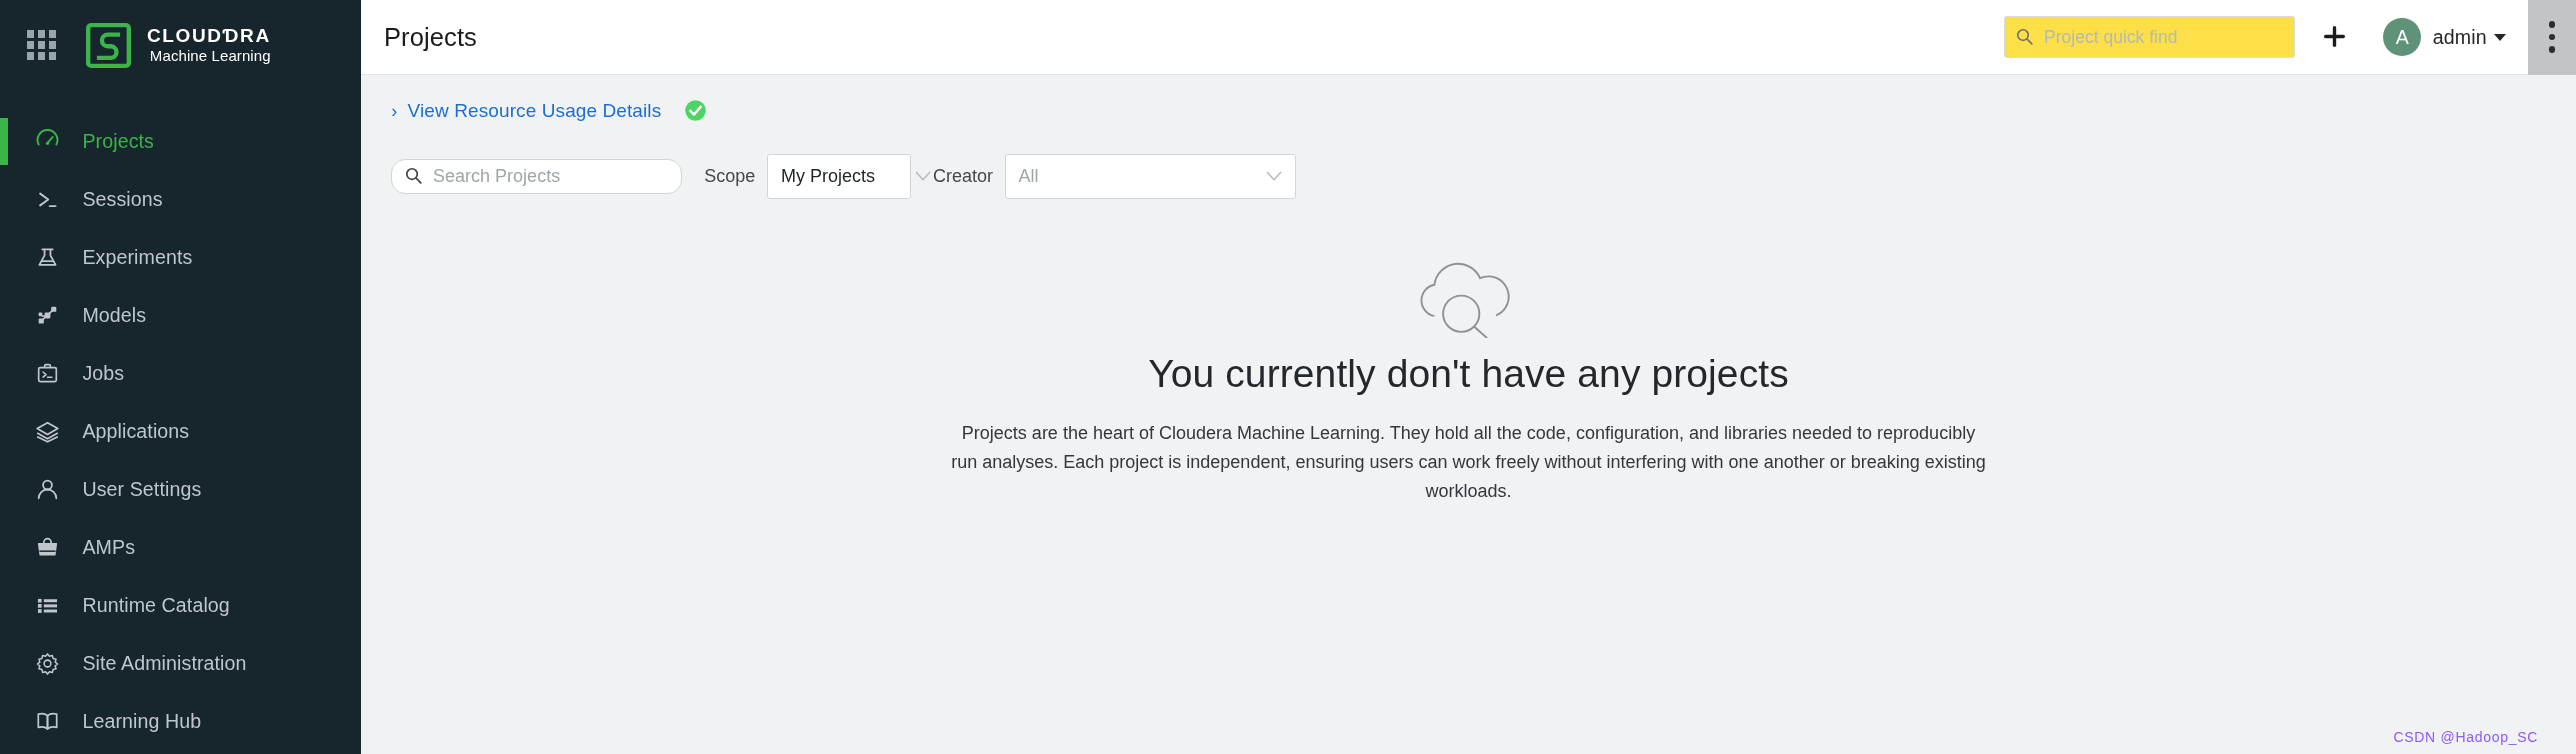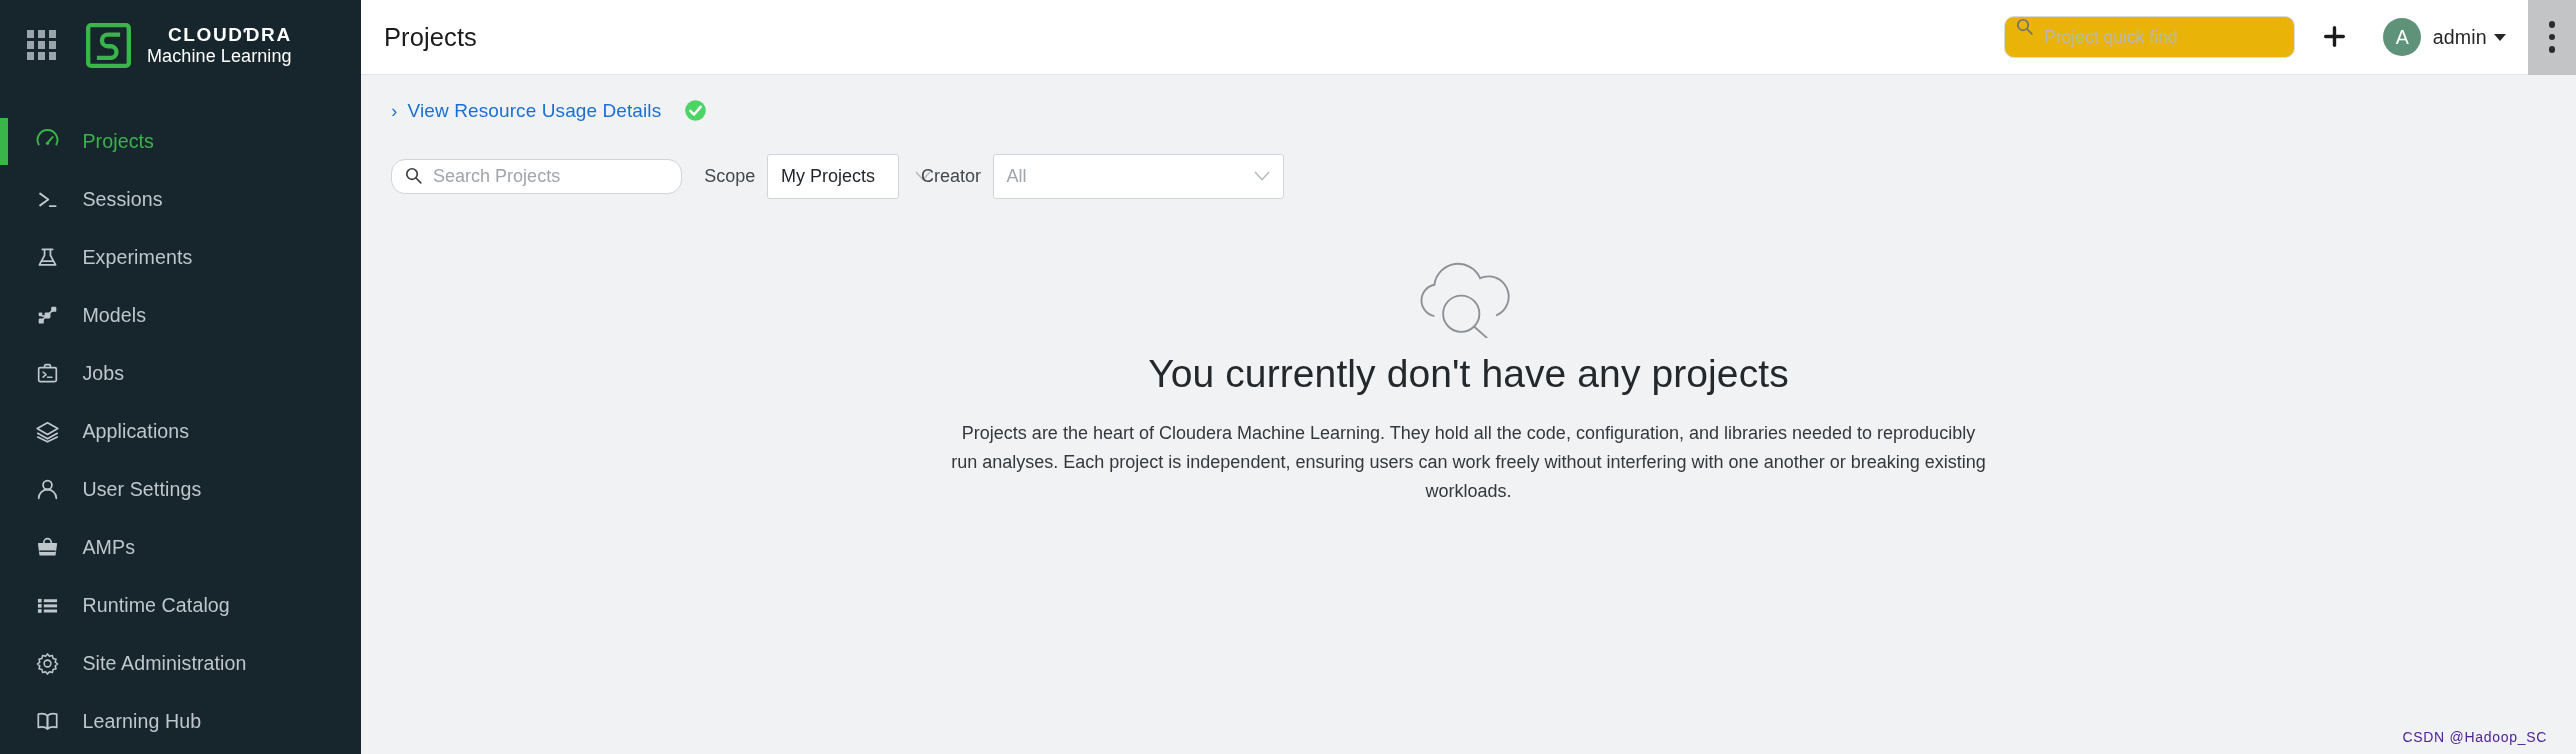--- a/index.html
+++ b/index.html
@@ -64,21 +64,21 @@
   .brand-text { display: flex; flex-direction: column; justify-content: center; }
   .brand-top {
     color: #ffffff;
     font-size: 19px;
     font-weight: bold;
     letter-spacing: 1.6px;
     line-height: 1.16;
   }
   .brand-bottom {
     color: #ffffff;
-    font-size: 18px;
+    font-size: 15px;
     font-weight: 400;
     line-height: 1.16;
     letter-spacing: 0.1px;
   }
 
   .nav { margin-top: 22px; }
 
   .nav-item {
     display: flex;
     align-items: center;
@@ -145,24 +145,25 @@
     margin-left: auto;
     display: flex;
     align-items: center;
     height: 100%;
   }
 
   .quickfind {
     width: 291px;
     height: 42px;
     border: 0.7px solid #d8dcdf;
-    border-radius: 10px;
-    display: flex;
+    border-radius: 3px;
+    display: flex;
+    align-items: center;
     padding: 0 10.2px;
-    background: #eab308;
+    background: #fde047;
   }
   .quickfind svg { flex: 0 0 auto; margin-right: 10.2px; }
   .quickfind input {
     border: none;
     outline: none;
     font-size: 17.5px;
     font-family: "Liberation Sans", sans-serif;
     color: #3c3c3c;
     width: 100%;
     background: transparent;
@@ -300,21 +301,21 @@
   .select-box {
     height: 45px;
     border: 0.7px solid #d0d5d9;
     border-radius: 2.9px;
     background: #ffffff;
     display: flex;
     align-items: center;
     padding: 0 13px;
     cursor: pointer;
   }
-  .select-box.scope { width: 132px; gap: 40px; }
+  .select-box.scope { width: 144px; gap: 40px; }
   .select-box.creator { width: 291px; }
   .select-value {
     font-size: 18px;
     color: #1f2428;
     white-space: nowrap;
   }
   .select-value.placeholder { color: #9ea5ab; }
   .select-arrow {
     margin-left: auto;
     color: #b7bdc2;
@@ -353,24 +354,24 @@
     border-radius: 3.6px;
     font-size: 19.6px;
     font-family: "Liberation Sans", sans-serif;
     padding: 12.4px 28px;
     cursor: pointer;
     letter-spacing: 0.1px;
   }
 
   .watermark {
     position: absolute;
-    right: 29px;
+    right: 38px;
     bottom: 10.2px;
     font-size: 14px;
-    color: #4c1d95;
+    color: #8b5cf6;
     letter-spacing: 0.7px;
   }
 </style>
 </head>
 <body>
 
 <div class="app">
 
   <aside class="sidebar">
 

